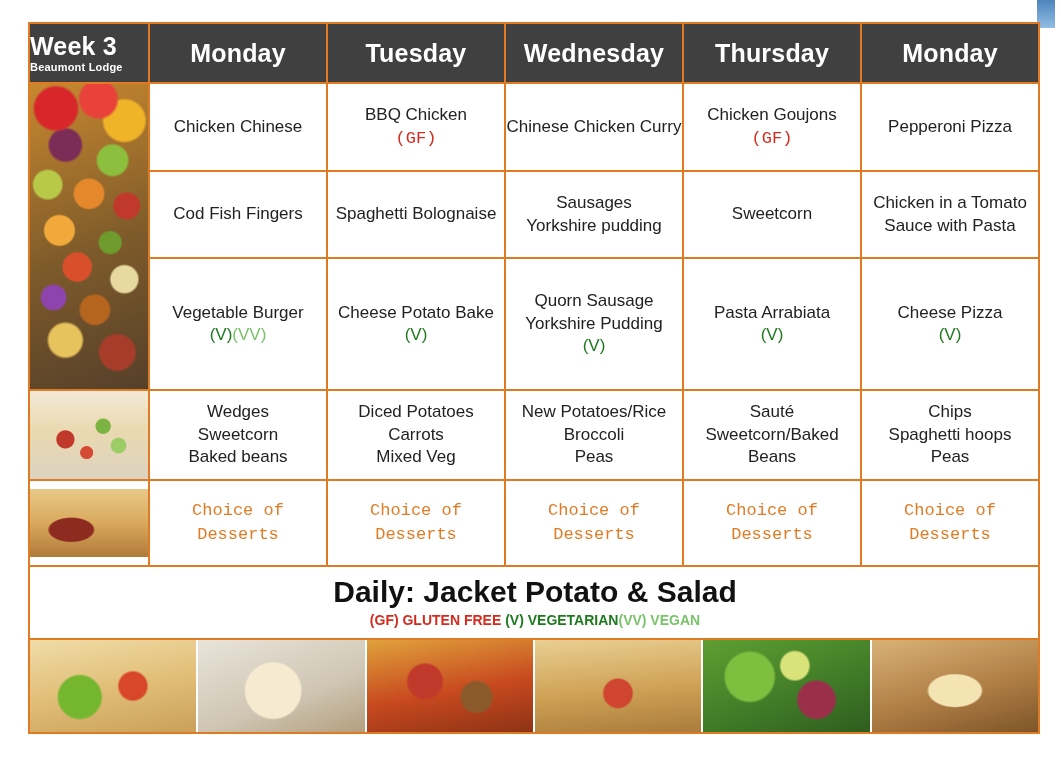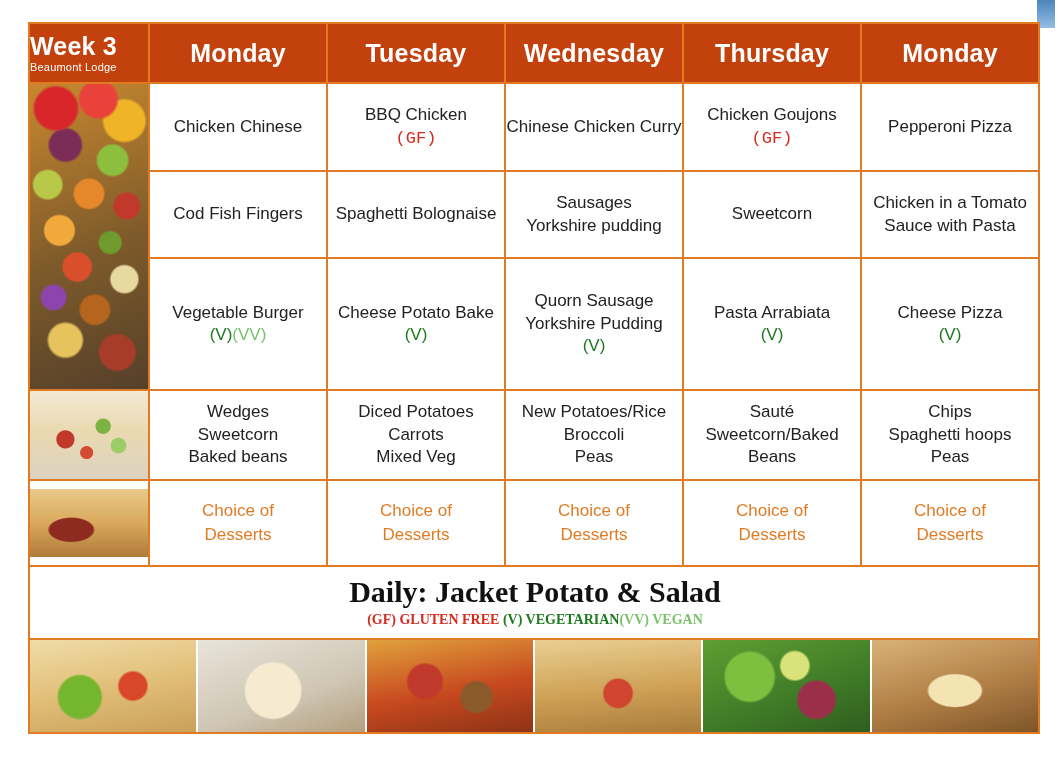--- a/index.html
+++ b/index.html
@@ -27,42 +27,42 @@
     border-collapse: collapse;
     table-layout: fixed;
   }
   .menu-table td, .menu-table th {
     border: 2px solid #e07b24;
     padding: 0;
     vertical-align: middle;
   }
   
   .hdr {
-    background: #c2410c;
+    background: #404040;
     color: #ffffff;
     height: 58px;
     text-align: center;
     font-size: 25px;
     font-weight: bold;
     letter-spacing: 0.2px;
   }
   .hdr-week {
     text-align: left;
     padding-left: 14px;
   }
   .hdr-week .wk {
     display: block;
     font-size: 25px;
     font-weight: bold;
     line-height: 1.05;
   }
   .hdr-week .lodge {
     display: block;
     font-size: 11px;
-    font-weight: normal;
+    font-weight: bold;
     margin-top: 2px;
   }
   
   .photo-col {
     width: 120px;
     padding: 0;
     vertical-align: top;
     border-right: 2px solid #e07b24;
   }
   .photo-strip {
@@ -78,25 +78,25 @@
     padding: 10px 6px;
   }
   .cell .tag-gf { color: #d52b1e; font-family: Liberation Mono, monospace; }
   .cell .tag-v { color: #1f7a1f; }
   .cell .tag-vv { color: #7ac36a; }
   .row-dessert .cell {
     color: #e07b24;
     font-size: 17px;
     line-height: 1.4;
     padding: 18px 6px;
+    font-family: Liberation Mono, monospace;
   }
   .daily-row td {
     text-align: center;
     padding: 8px 6px 10px 8px;
-    font-family: Liberation Serif, serif;
   }
   .daily-title {
     font-size: 30px;
     font-weight: bold;
     color: #111111;
     line-height: 1.15;
   }
   .daily-key {
     font-size: 14px;
     font-weight: bold;

